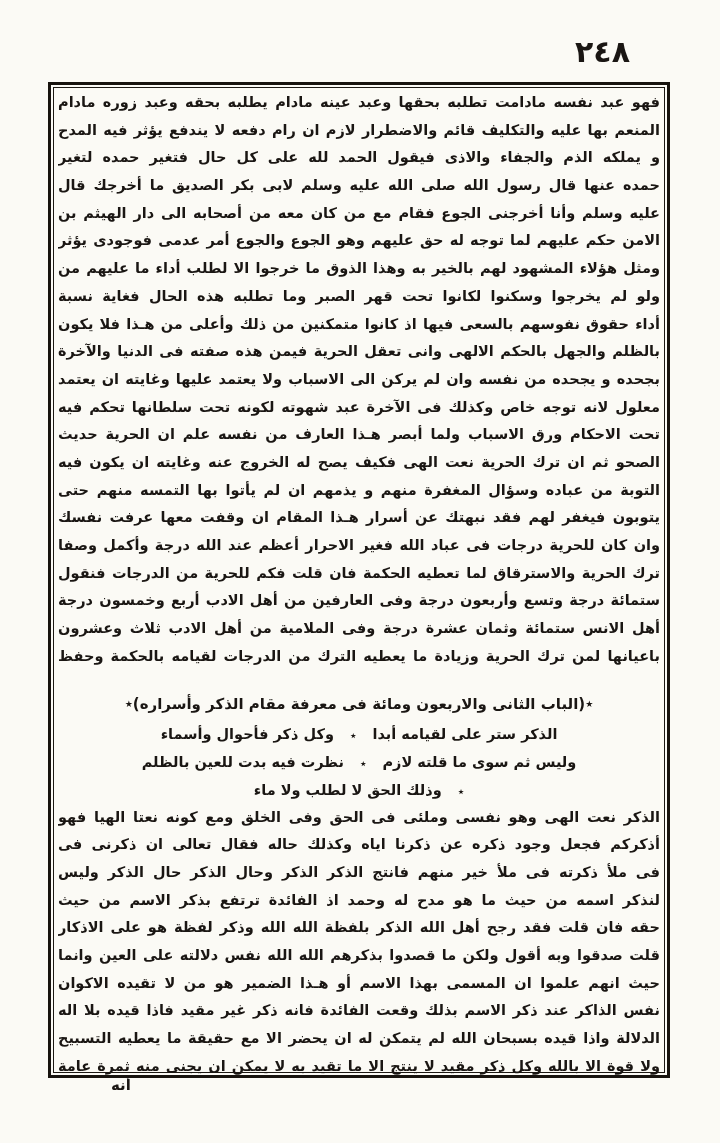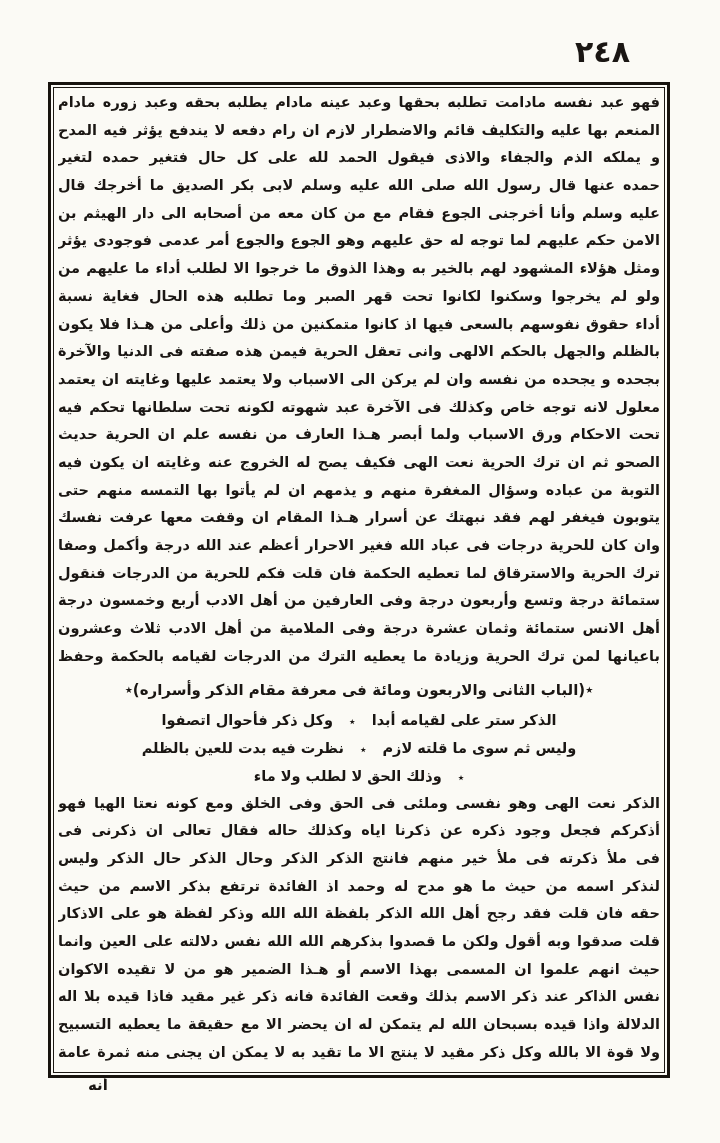--- a/index.html
+++ b/index.html
@@ -19,32 +19,32 @@
   }
   .frame-inner{position:absolute;inset:2px;border:1px solid #1c1813;}
   .textcol{position:absolute;inset:4px 7px 6px 7px;direction:rtl;unicode-bidi:embed;}
   .tl{
     height:27.7px;line-height:27.7px;
     font-size:14.5px;font-weight:bold;
     text-align:justify;text-align-last:justify;
     overflow:hidden;word-spacing:1px;
   }
   .heading{
-    height:31px;line-height:31px;margin-top:5px;
+    height:31px;line-height:31px;margin-top:19px;
     text-align:center;text-align-last:center;
     font-size:15px;font-weight:bold;overflow:hidden;
   }
   .verse{
     height:27.7px;display:flex;flex-direction:row;justify-content:center;
     align-items:center;gap:0 16px;direction:rtl;
     font-size:14.5px;font-weight:bold;white-space:nowrap;
   }
   .verse .star{font-size:12px;position:relative;top:1px;}
   .catchword{
-    position:absolute;left:88px;top:1076px;
+    position:absolute;left:111px;top:1076px;
     font-size:15px;font-weight:bold;direction:rtl;
   }
 </style>
 </head>
 <body>
 
 <div class="page">
 
   <div class="pagenum">٢٤٨</div>
 
@@ -72,21 +72,21 @@
       <div class="tl">ترك الحرية والاسترقاق لما تعطيه الحكمة فان قلت فكم للحرية من الدرجات فنقول لها فى العارفين من أهل الانس</div>
       <div class="tl">ستمائة درجة وتسع وأربعون درجة وفى العارفين من أهل الادب أربع وخمسون درجة ومائتا درجة وفى الملامية من</div>
       <div class="tl">أهل الانس ستمائة وثمان عشرة درجة وفى الملامية من أهل الادب ثلاث وعشرون ومائتا درجة وهـذه الدرجات</div>
       <div class="tl">باعيانها لمن ترك الحرية وزيادة ما يعطيه الترك من الدرجات لقيامه بالحكمة وحفظ الاصل لابقاء الحرية</div>
 
       <div class="heading"><span>٭(</span><span>الباب الثانى والاربعون ومائة فى معرفة مقام الذكر وأسراره</span><span>)٭</span></div>
 
       <div class="verse">
         <span>الذكر ستر على لقيامه أبدا</span>
         <span class="star">٭</span>
-        <span>وكل ذكر فأحوال اتصفوا</span>
+        <span>وكل ذكر فأحوال وأسماء</span>
       </div>
       <div class="verse">
         <span>وليس ثم سوى ما قلته لازم</span>
         <span class="star">٭</span>
         <span>نظرت فيه بدت للعين بالظلم</span>
       </div>
       <div class="verse">
         <span class="star">٭</span>
         <span>وذلك الحق لا لطلب ولا ماء</span>
       </div>

